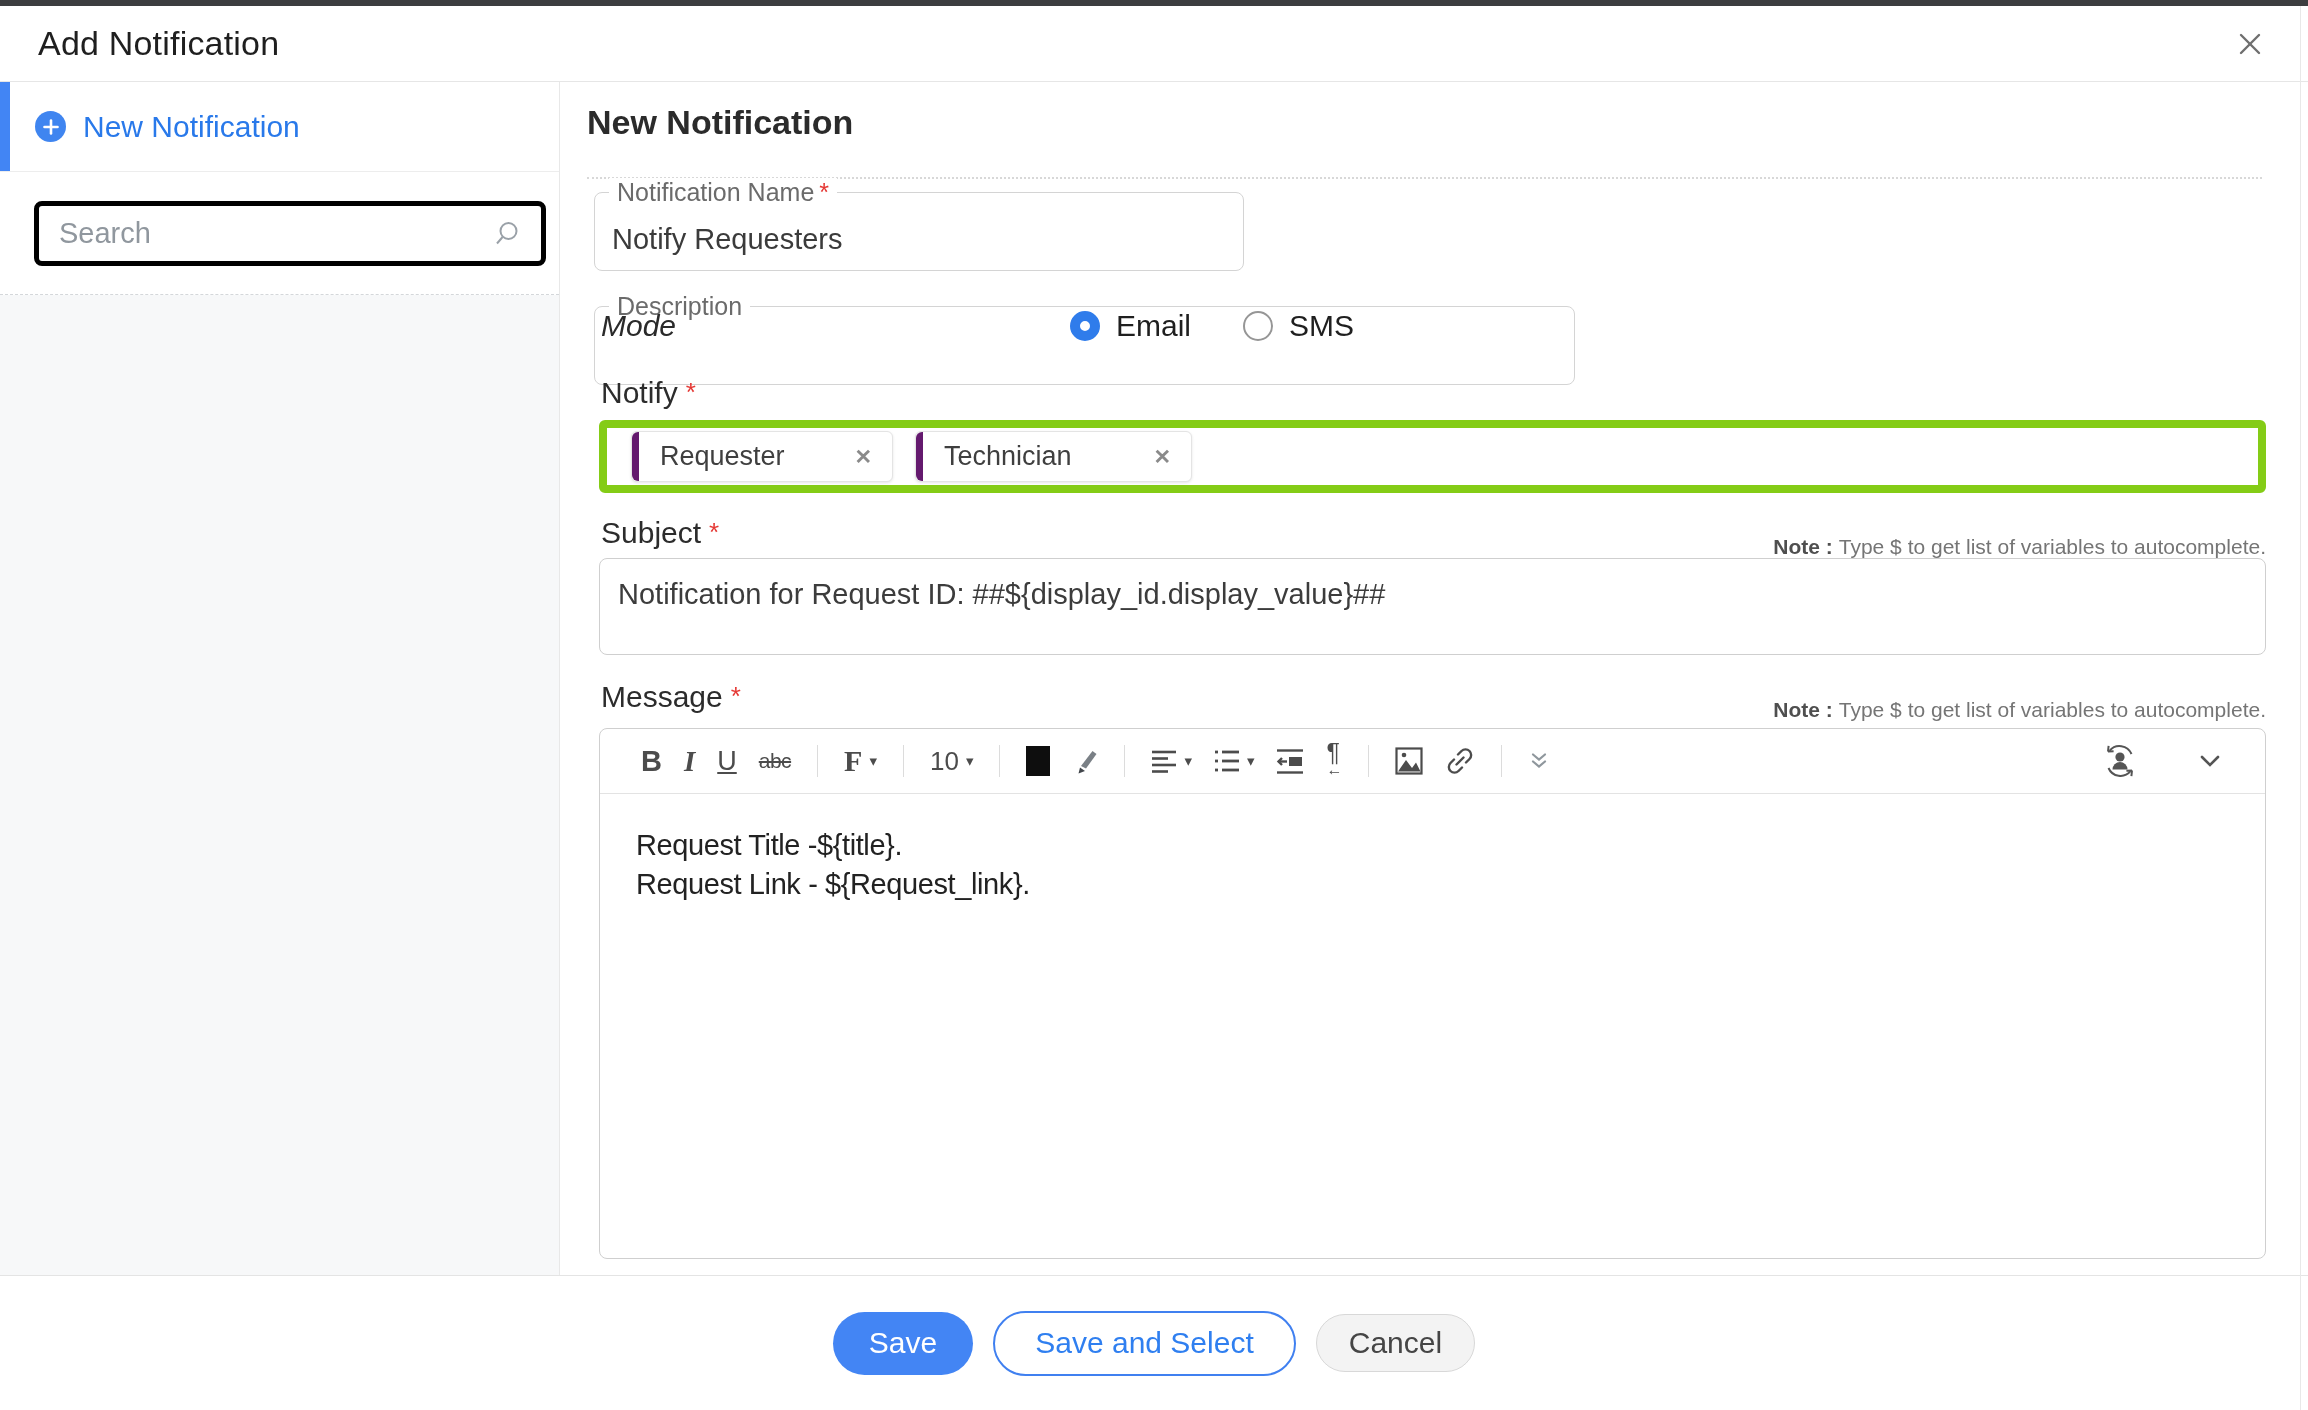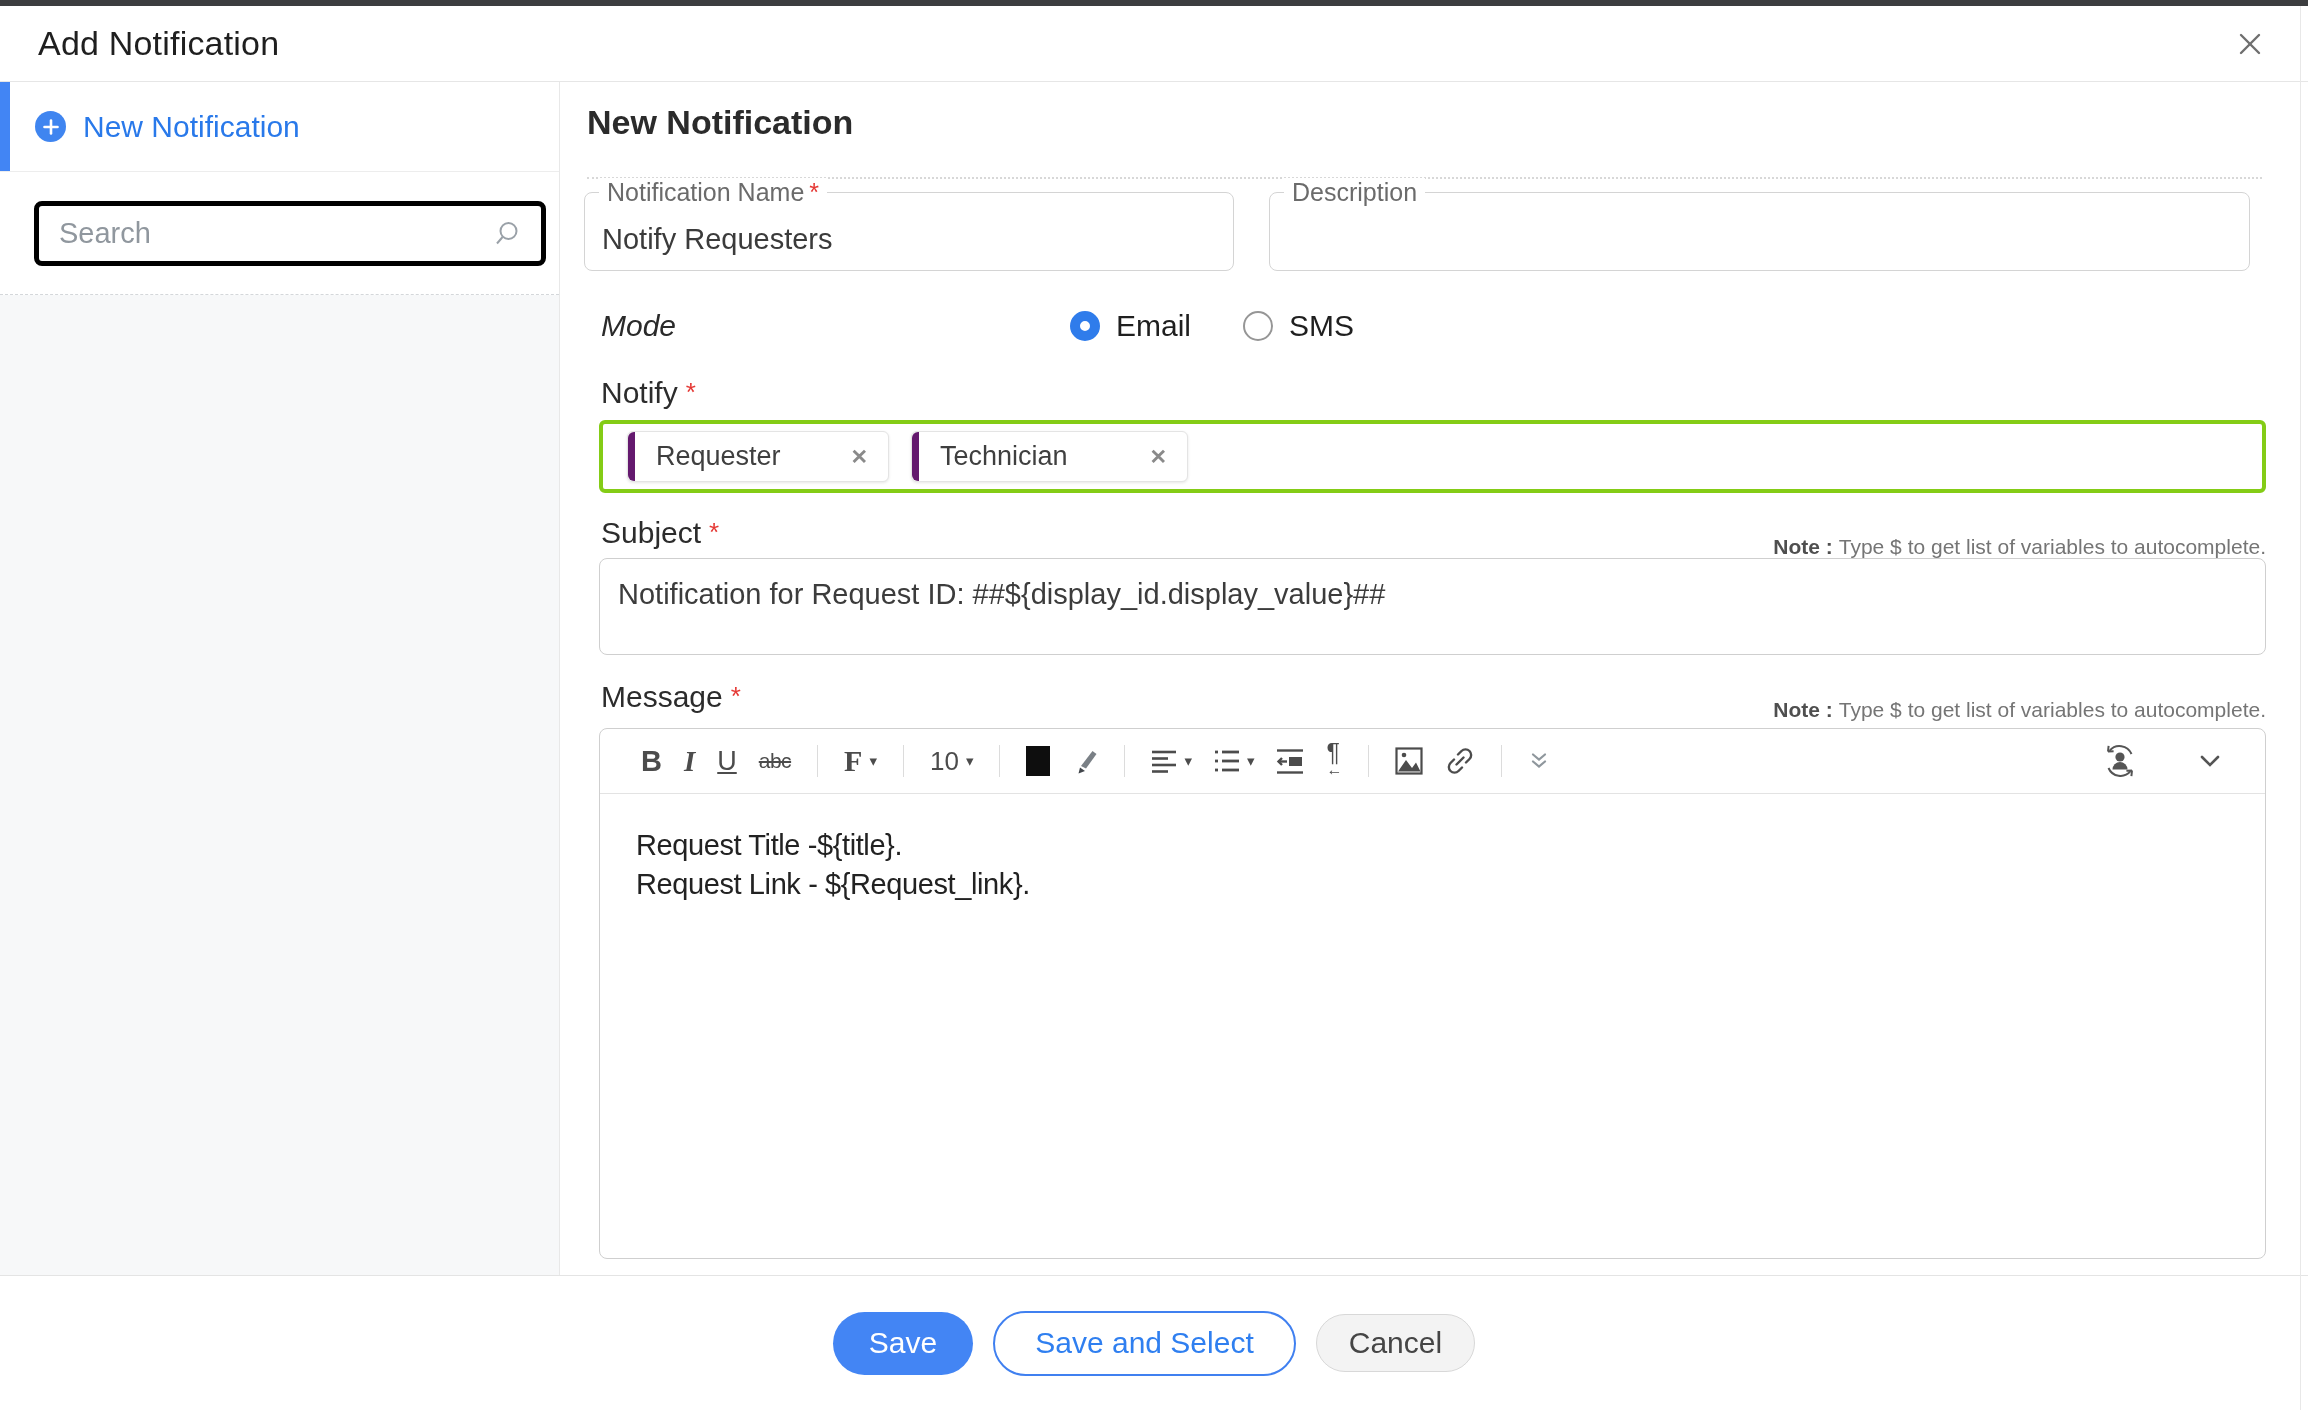--- a/index.html
+++ b/index.html
@@ -41,21 +41,21 @@
   .search-placeholder { font-size:29px; color:#90979e; }
   .search-icon { margin-left:auto; display:flex; }
   .side-dashed { position:absolute; top:212px; left:0; right:0; border-top:1px dashed #d4d7da; }
   .side-rest { position:absolute; top:213px; left:0; right:0; bottom:0; background:#f7f8f9; }
 
   
   .main { flex:1; position:relative; background:#fff; }
   .m-heading { position:absolute; top:21px; left:27px; font-size:34px; font-weight:700; color:#2b2b2b; }
   .m-dotted { position:absolute; top:95px; left:27px; right:46px; border-top:2px dotted #d8d8d8; }
 
-  .field-row { position:absolute; top:110px; left:24px; display:flex; gap:35px; }
+  .field-row { position:absolute; top:110px; left:34px; display:flex; gap:35px;flex-direction:column; }
   .fieldset { height:79px; border:1px solid #d4d4d4; border-radius:8px; position:relative; background:#fff; }
   .fs-name { width:650px; }
   .fs-desc { width:981px; }
   .fs-label {
     position:absolute; top:-15px; left:14px; background:#fff; padding:0 8px;
     font-size:25px; color:#6b6b6b; white-space:nowrap;
   }
   .req { color:#e53935; margin-left:5px; font-size:25px; }
   .req-big { color:#e53935; margin-left:8px; font-size:26px; position:relative; top:-2px; }
   .fs-value { padding:30px 0 0 17px; font-size:29px; color:#3b3b3b; white-space:nowrap; }
@@ -74,21 +74,21 @@
   .lbl-subject { top:434px; }
   .lbl-message { top:598px; }
 
   .note { position:absolute; right:42px; font-size:21px; color:#757575; white-space:nowrap; }
   .note-sub { top:453px; }
   .note-msg { top:616px; }
   .note b { color:#4f4f4f; margin-right:6px; }
 
   .notify-box {
     position:absolute; top:338px; left:39px; width:1667px; height:73px;
-    border:4px solid #84cc16; border-radius:6px; background:#fff;
+    border:8px solid #84cc16; border-radius:6px; background:#fff;
     display:flex; align-items:center; padding-left:24px; gap:22px; cursor:text;
   }
   .chip {
     height:51px; min-width:262px; background:#fff; border:1px solid #e4e4e4; border-radius:6px;
     box-shadow:0 1px 3px rgba(0,0,0,.10); position:relative;
     display:flex; align-items:center; justify-content:space-between; padding:0 20px 0 28px;
   }
   .chip.chip-2 { min-width:277px; }
   .chip::before { content:""; position:absolute; left:0; top:0; bottom:0; width:7px; background:#64196e; border-radius:6px 0 0 6px; }
   .chip-label { font-size:27px; color:#3f3f3f; }

